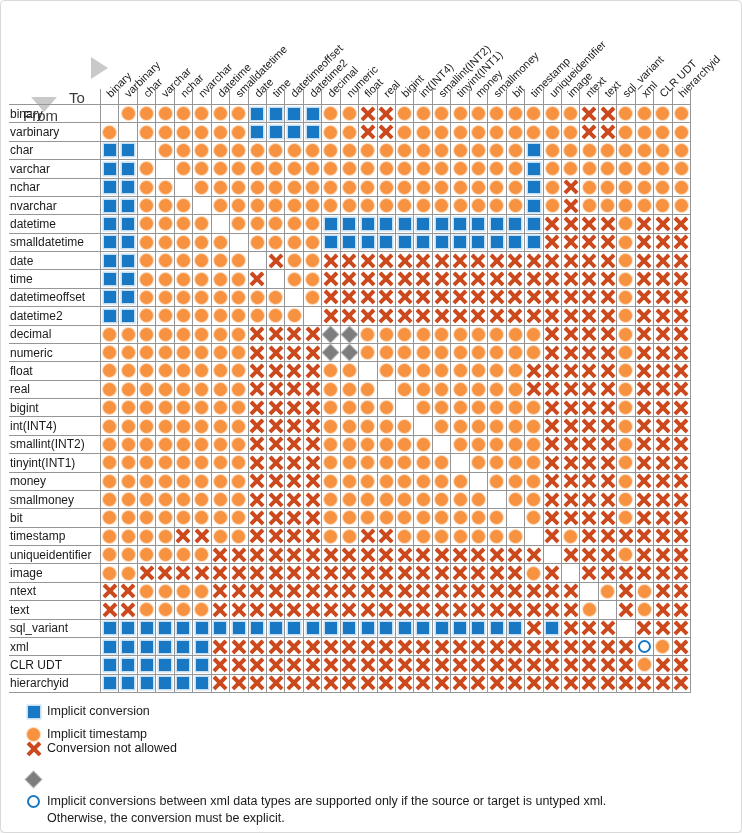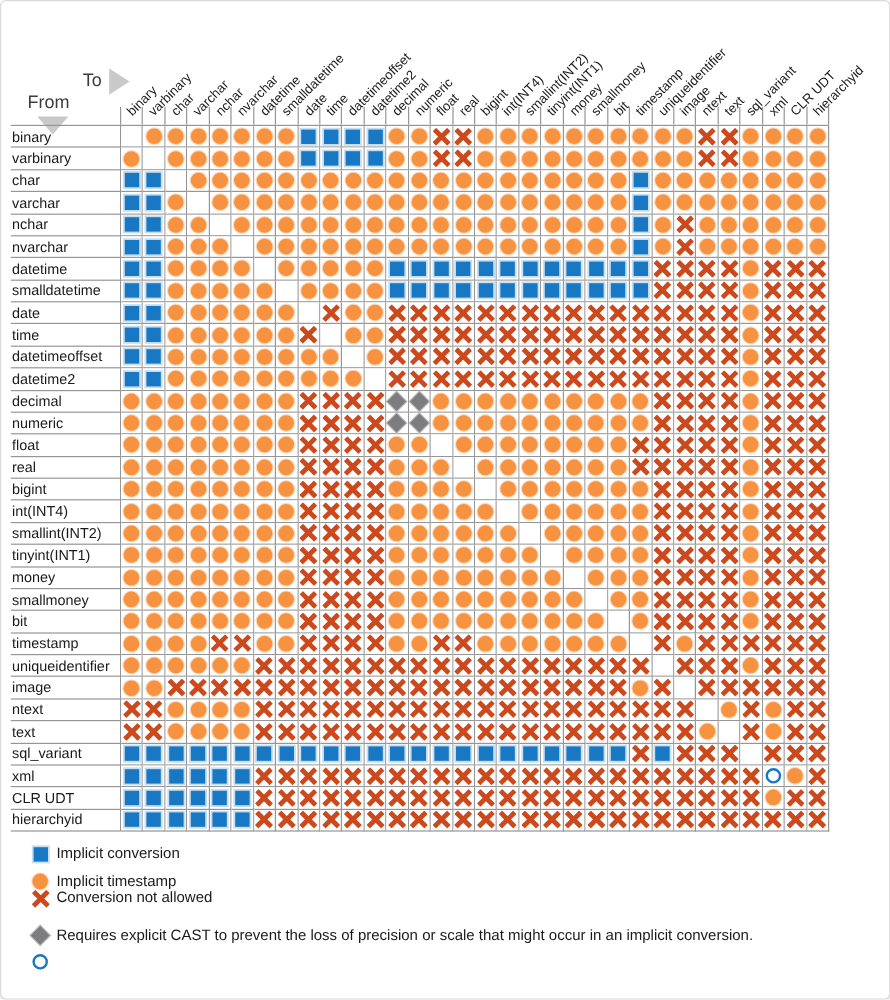--- a/index.html
+++ b/index.html
@@ -4,21 +4,21 @@
 <style>
   html,body{margin:0;padding:0;background:#fff;}
   body{font-family:"Liberation Sans","DejaVu Sans",sans-serif;-webkit-font-smoothing:antialiased;}
   #frame{position:relative;width:740px;height:831px;background:#fff;border:1px solid #d9d9d9;
          border-radius:5px;overflow:hidden;box-shadow:0 1px 2px rgba(0,0,0,.12);}
   :root{
     --blue:#1878c4; --orange:#f79240; --xcol:#cb491c; --gray:#7d7d7f;
     --grid:#969696; --txt:#1a1a1a; --tri:#c9c9c9;
   }
   .abs{position:absolute;}
-  .hdr-label{font-size:15px;color:#3c3c3c;}
+  .hdr-label{font-size:15px;color:#3c3c3c;margin-top:30px;}
   .tri-right{width:0;height:0;border-top:11px solid transparent;border-bottom:11px solid transparent;border-left:17px solid var(--tri);}
   .tri-down{width:0;height:0;border-left:13px solid transparent;border-right:13px solid transparent;border-top:15px solid var(--tri);}
   .col-label{position:absolute;transform-origin:0 100%;transform:rotate(-45deg);
              font-size:11px;color:var(--txt);white-space:nowrap;height:13px;line-height:13px;}
   .stub{position:absolute;width:1px;background:var(--grid);}
   .row-label{position:absolute;left:8px;width:91px;border-bottom:1px solid var(--grid);
              font-size:12px;color:var(--txt);display:flex;align-items:center;box-sizing:border-box;padding-left:1px;}
   #gutter-top{position:absolute;height:1px;background:var(--grid);}
   #matrix-grid{position:absolute;display:grid;border-top:1px solid var(--grid);border-left:1px solid var(--grid);background:#fff;}
   .cell{box-sizing:border-box;border-right:1px solid var(--grid);border-bottom:1px solid var(--grid);
@@ -3184,21 +3184,21 @@
       <div class="legend-item" style="left: 24px; top: 739px; width: 700px; text-align: right;">
         <span class="legend-sym">
           <span class="sym-X"></span>
         </span>
         <span class="legend-text">Conversion not allowed</span>
       </div>
       <div class="legend-item" style="left: 24px; top: 769.5px; width: 700px;">
         <span class="legend-sym">
           <span class="sym-D"></span>
         </span>
-        <span class="legend-text">Requires explicit CAST to prevent the loss of precision or scale that might occur in an implicit conversion.</span>
       </div>
       <div class="legend-item" style="left: 24px; top: 792px; width: 700px;">
         <span class="legend-sym">
           <span class="sym-C"></span>
         </span>
+        <span class="legend-text">Implicit conversions between xml data types are supported only if the source or target is untyped xml.<div>Otherwise, the conversion must be explicit.</div></span>
       </div>
     </div>
 </div>
 
 </body></html>

